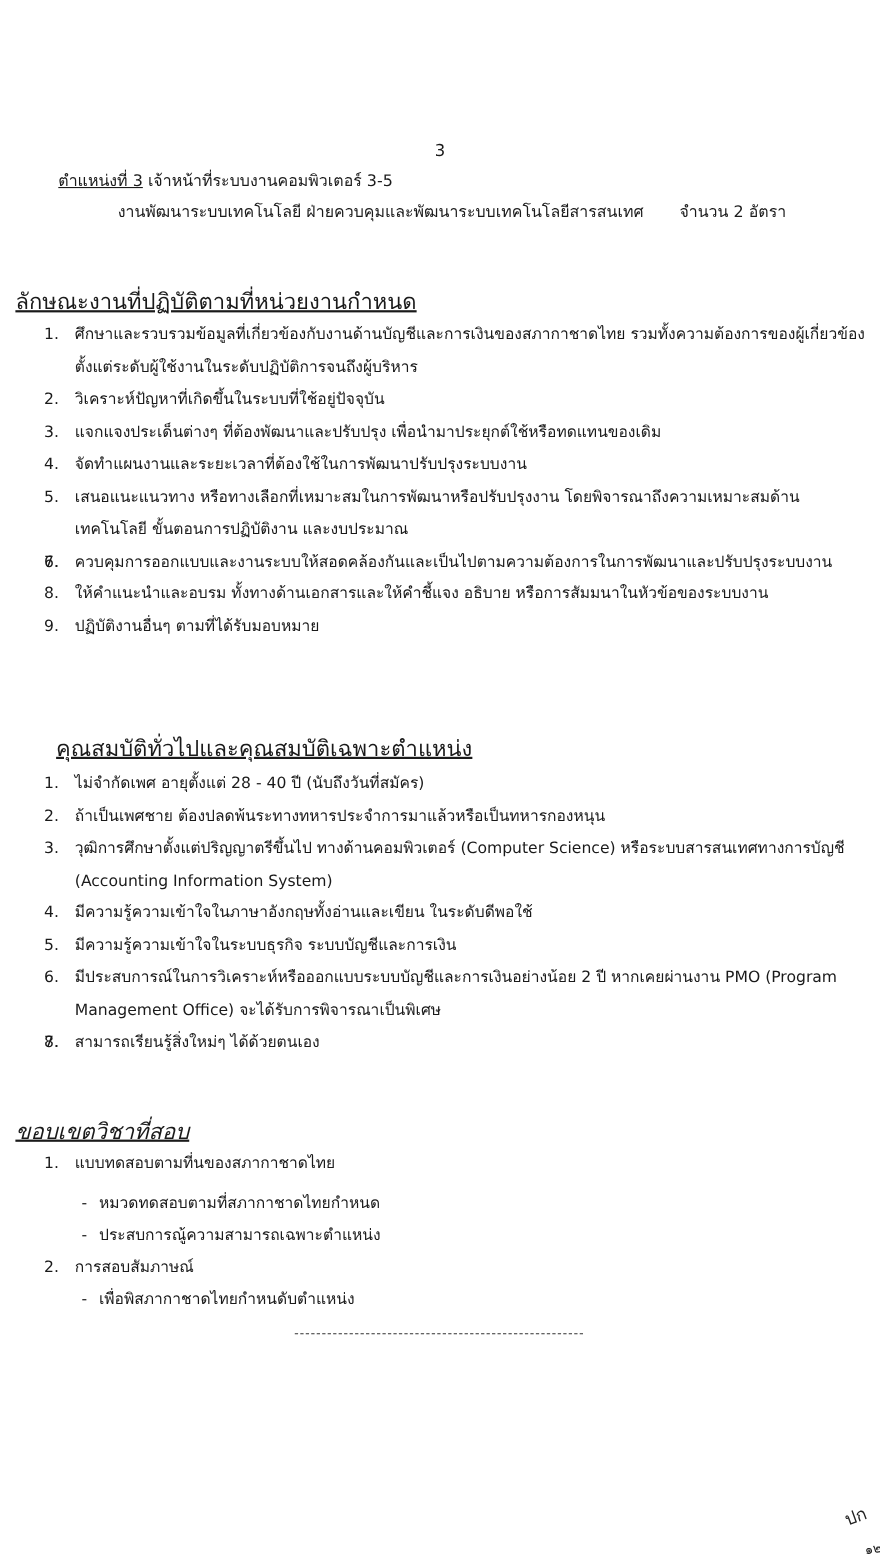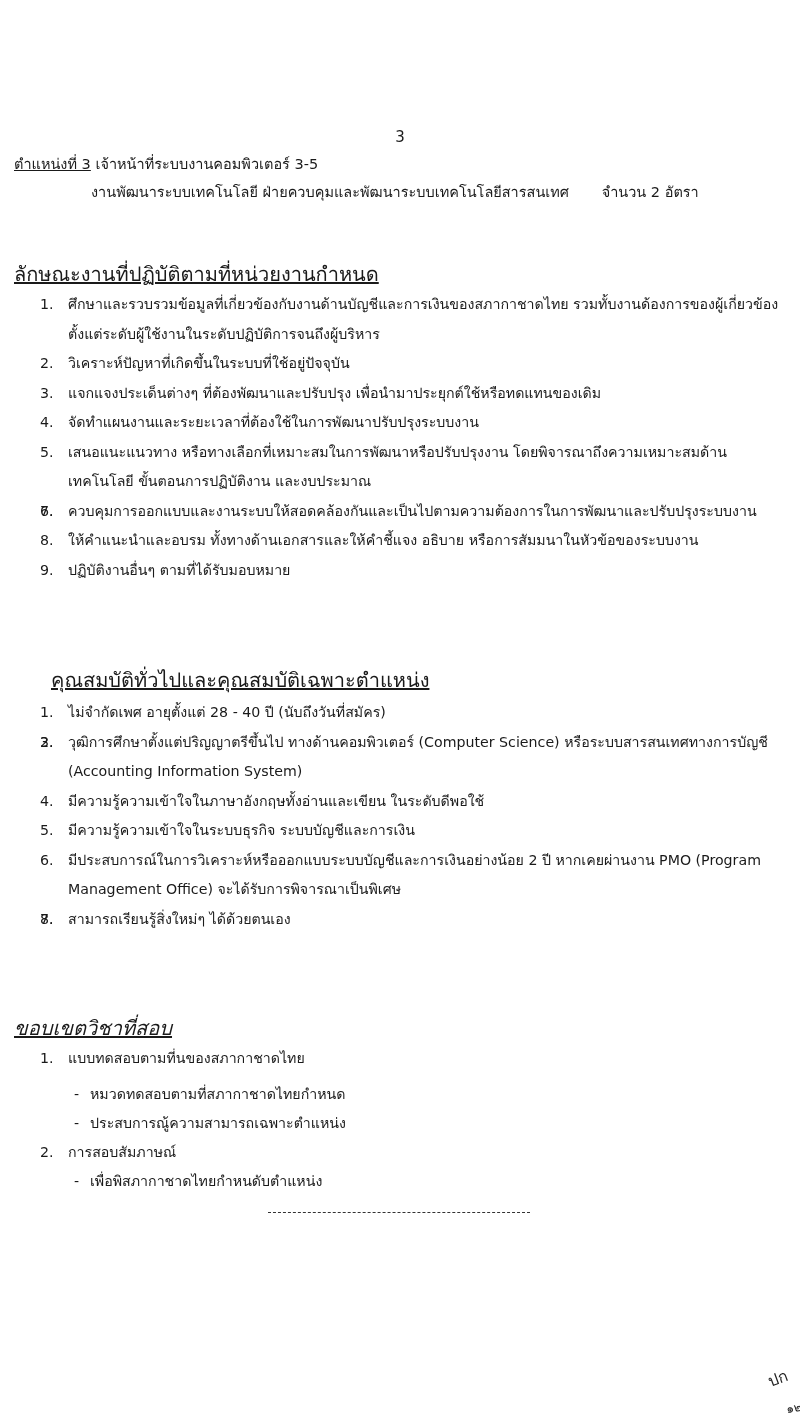--- a/index.html
+++ b/index.html
@@ -7,23 +7,23 @@
     width: 800px; height: 1422px; position: relative; overflow: hidden;
     font-family: "DejaVu Sans", sans-serif; color: #1a1a1a;
   }
   .page-num {
     position: absolute; left: 0; width: 800px; top: 128px;
     text-align: center; font-size: 15px;
   }
   .heading {
     position: absolute; left: 14px; font-size: 14.5px; white-space: nowrap;
   }
-  .heading u, .sec-title { text-decoration: underline; }
+  .heading u, .sec-title { text-decoration: underline; margin-left: 39px; }
   .sub-heading {
-    position: absolute; left: 91px; top: 180px; font-size: 14.5px; white-space: nowrap;
+    position: absolute; left: 107px; top: 180px; font-size: 14.5px; white-space: nowrap;
   }
   .sub-heading .count { margin-left: 28px; }
   .section-title {
     position: absolute; left: 14px; font-size: 20px; text-decoration: underline; white-space: nowrap;
   }
   .olist { position: absolute; left: 40px; width: 752px; margin: 0; padding: 0; list-style: none; }
   .olist li { position: relative; padding-left: 28px; font-size: 14.2px; line-height: 29.5px; }
   .olist li .num { position: absolute; left: 0; top: 0; }
   .sublist { margin: 0; padding: 0; list-style: none; }
   .sublist li { padding-left: 22px; font-size: 14.2px; line-height: 29px; position: relative; }
@@ -50,35 +50,35 @@
   <u>ตำแหน่งที่ 3</u>
   <span>เจ้าหน้าที่ระบบงานคอมพิวเตอร์ 3-5</span>
 </div>
 <div class="sub-heading">
   <span>งานพัฒนาระบบเทคโนโลยี ฝ่ายควบคุมและพัฒนาระบบเทคโนโลยีสารสนเทศ</span>
   <span class="count">จำนวน 2 อัตรา</span>
 </div>
 
 <div class="section-title" style="top:258px;">ลักษณะงานที่ปฏิบัติตามที่หน่วยงานกำหนด</div>
 <ul class="olist" style="top:290px;">
-  <li><span class="num">1.</span><span>ศึกษาและรวบรวมข้อมูลที่เกี่ยวข้องกับงานด้านบัญชีและการเงินของสภากาชาดไทย รวมทั้บงานด้องการของผู้เกี่ยวข้อง ตั้งแต่ระดับผู้ใช้งานในระดับปฏิบัติการจนถึงผู้บริหาร</span></li>
+  <li><span class="num">1.</span><span>ศึกษาและรวบรวมข้อมูลที่เกี่ยวข้องกับงานด้านบัญชีและการเงินของสภากาชาดไทย รวมทั้งความต้องการของผู้เกี่ยวข้อง ตั้งแต่ระดับผู้ใช้งานในระดับปฏิบัติการจนถึงผู้บริหาร</span></li>
   <li><span class="num">2.</span><span>วิเคราะห์ปัญหาที่เกิดขึ้นในระบบที่ใช้อยู่ปัจจุบัน</span></li>
   <li><span class="num">3.</span><span>แจกแจงประเด็นต่างๆ ที่ต้องพัฒนาและปรับปรุง เพื่อนำมาประยุกต์ใช้หรือทดแทนของเดิม</span></li>
   <li><span class="num">4.</span><span>จัดทำแผนงานและระยะเวลาที่ต้องใช้ในการพัฒนาปรับปรุงระบบงาน</span></li>
   <li><span class="num">5.</span><span>เสนอแนะแนวทาง หรือทางเลือกที่เหมาะสมในการพัฒนาหรือปรับปรุงงาน โดยพิจารณาถึงความเหมาะสมด้านเทคโนโลยี ขั้นตอนการปฏิบัติงาน และงบประมาณ</span></li>
   <li><span class="num">6.</span></li>
   <li><span class="num">7.</span><span>ควบคุมการออกแบบและงานระบบให้สอดคล้องกันและเป็นไปตามความต้องการในการพัฒนาและปรับปรุงระบบงาน</span></li>
   <li><span class="num">8.</span><span>ให้คำแนะนำและอบรม ทั้งทางด้านเอกสารและให้คำชี้แจง อธิบาย หรือการสัมมนาในหัวข้อของระบบงาน</span></li>
   <li><span class="num">9.</span><span>ปฏิบัติงานอื่นๆ ตามที่ได้รับมอบหมาย</span></li>
 </ul>
 
 <div class="section-title" style="top:664px;margin-left:37px;">คุณสมบัติทั่วไปและคุณสมบัติเฉพาะตำแหน่ง</div>
 <ul class="olist" style="top:698px;">
   <li><span class="num">1.</span><span>ไม่จำกัดเพศ อายุตั้งแต่ 28 - 40 ปี (นับถึงวันที่สมัคร)</span></li>
-  <li><span class="num">2.</span></li>
+  <li><span class="num">2.</span><span>ถ้าเป็นเพศชาย ต้องปลดพ้นระทางทหารประจำการมาแล้วหรือเป็นทหารกองหนุน</span></li>
   <li><span class="num">3.</span><span>วุฒิการศึกษาตั้งแต่ปริญญาตรีขึ้นไป ทางด้านคอมพิวเตอร์ (Computer Science) หรือระบบสารสนเทศทางการบัญชี (Accounting Information System)</span></li>
   <li><span class="num">4.</span><span>มีความรู้ความเข้าใจในภาษาอังกฤษทั้งอ่านและเขียน ในระดับดีพอใช้</span></li>
   <li><span class="num">5.</span><span>มีความรู้ความเข้าใจในระบบธุรกิจ ระบบบัญชีและการเงิน</span></li>
   <li><span class="num">6.</span><span>มีประสบการณ์ในการวิเคราะห์หรือออกแบบระบบบัญชีและการเงินอย่างน้อย 2 ปี หากเคยผ่านงาน PMO (Program Management Office) จะได้รับการพิจารณาเป็นพิเศษ</span></li>
   <li><span class="num">7.</span></li>
   <li><span class="num">8.</span><span>สามารถเรียนรู้สิ่งใหม่ๆ ได้ด้วยตนเอง</span></li>
 </ul>
 
 <div class="section-title" style="top:1012px;font-style:italic;">ขอบเขตวิชาที่สอบ</div>
 <ul class="olist" style="top:1044px;">

